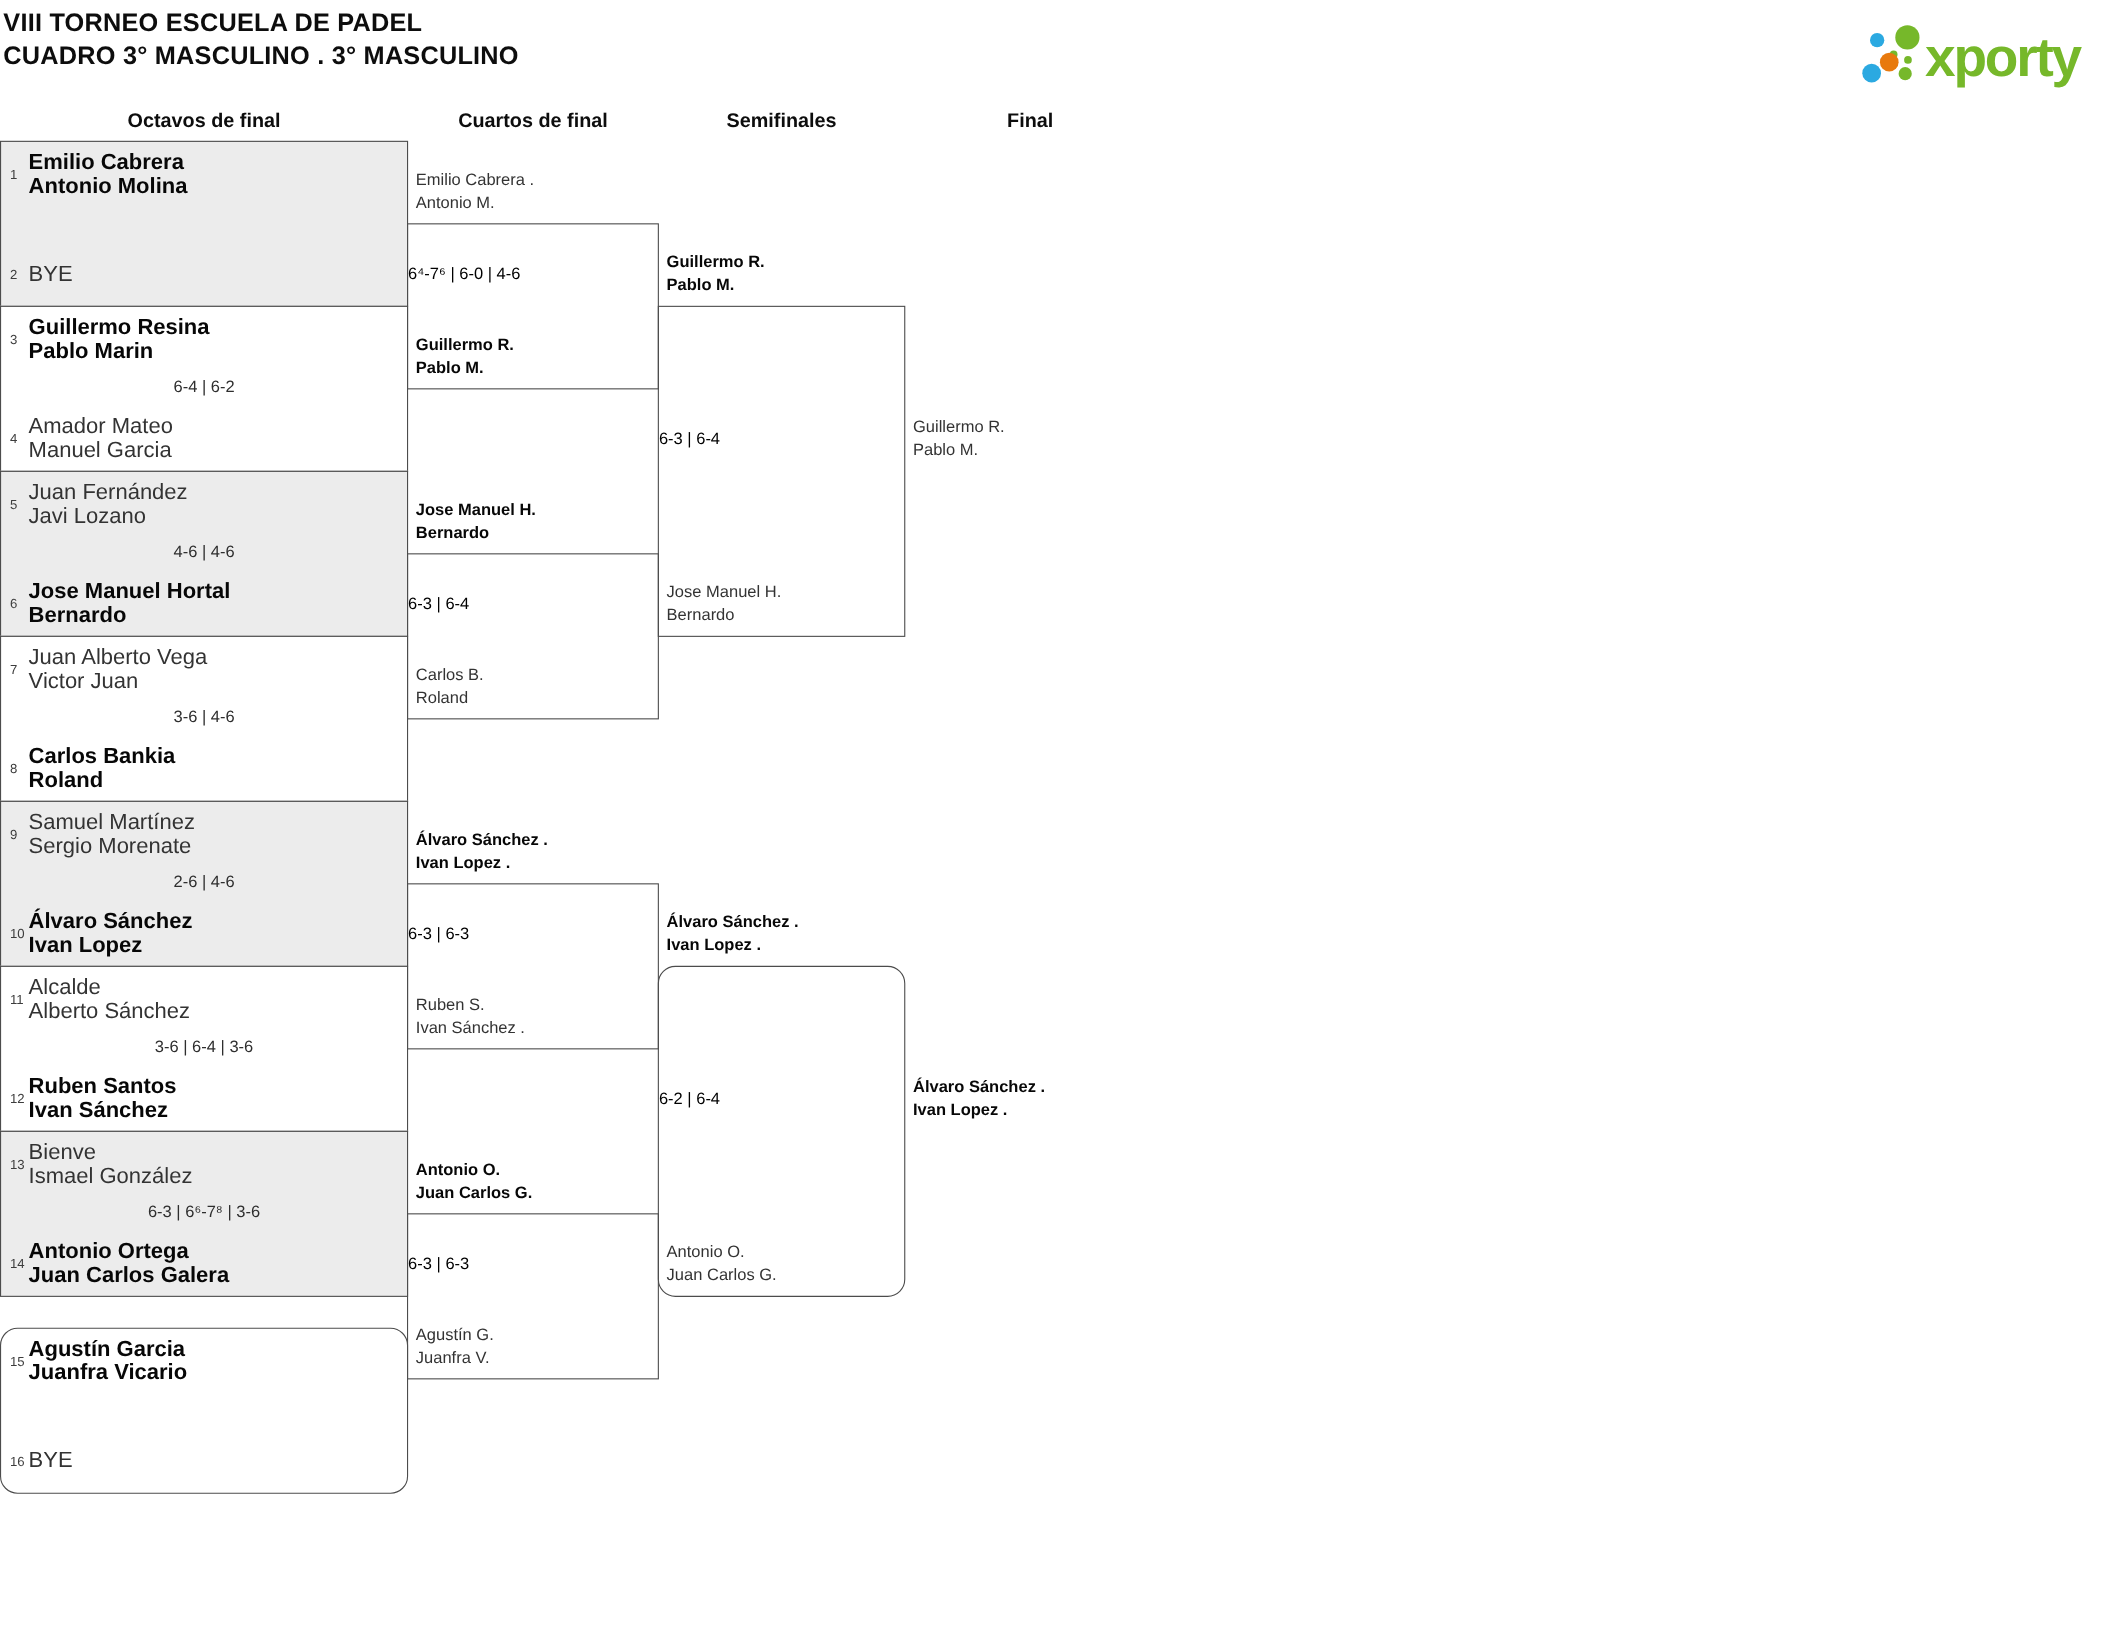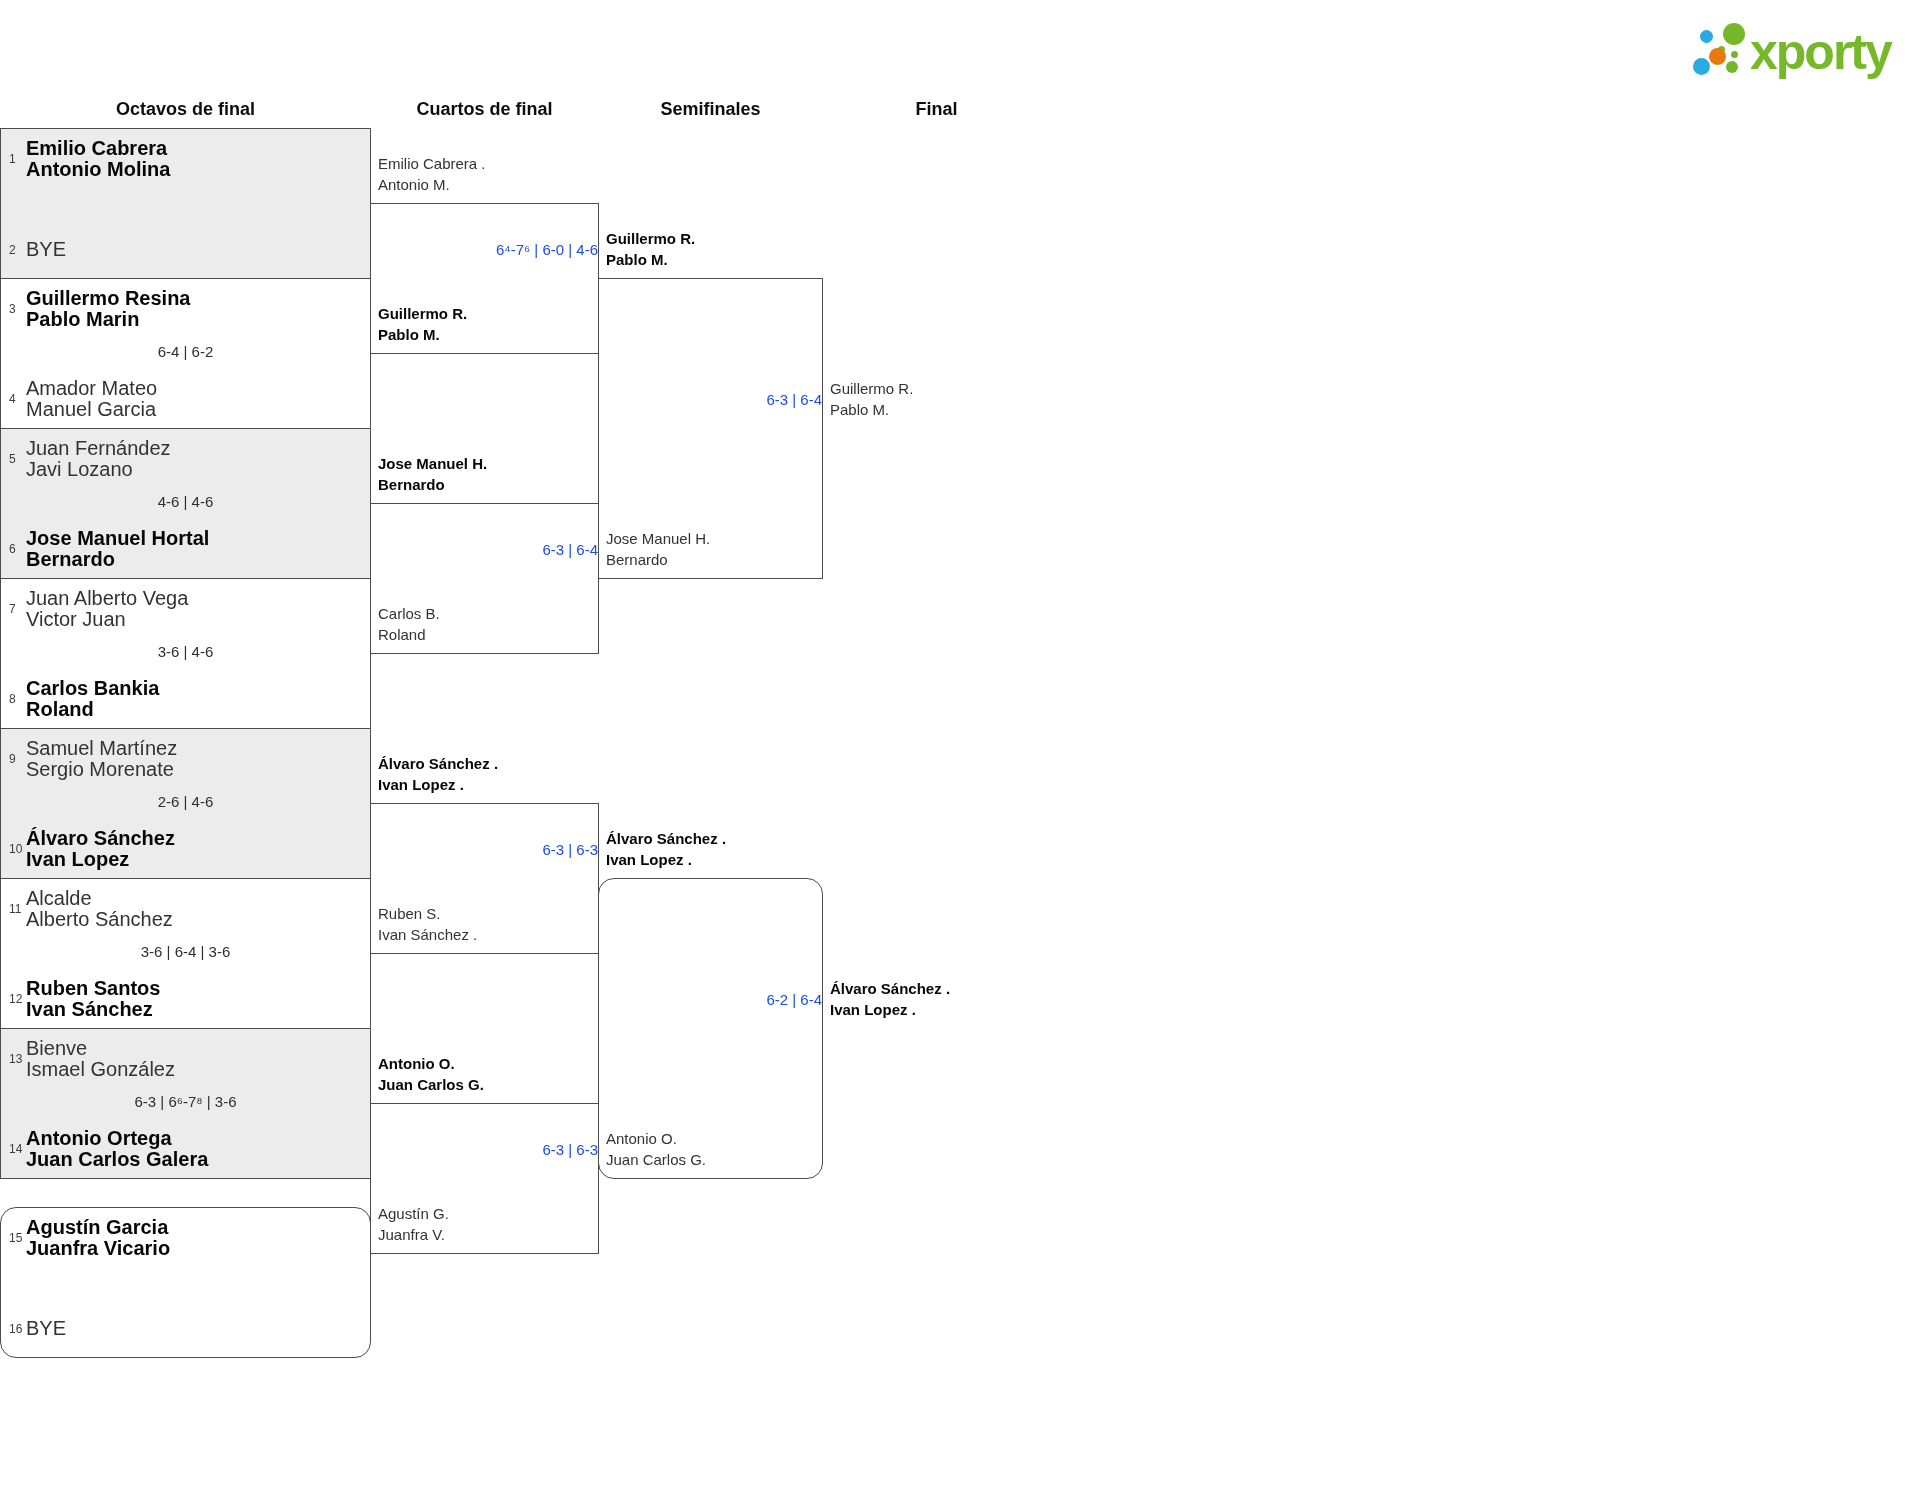--- a/index.html
+++ b/index.html
@@ -31,29 +31,33 @@
   .team.tb{bottom:8px;}
   .team.tb.bye{bottom:18px;}
   .seed{width:17px;flex:none;font-size:12px;color:#3d3d3d;}
   .nm{font-size:20px;line-height:21px;color:#333;}
   .nm.w{font-weight:bold;color:#070707;}
   .ln{display:block;white-space:pre;}
   .sc16{position:absolute;left:0;right:0;top:64px;text-align:center;font-size:15px;color:#2e2e2e;}
 
   
   .box{position:absolute;border:1px solid #4c4c4c;box-sizing:border-box;}
-  .bsc{position:absolute;left:0;right:0;text-align:right;font-size:15px;color:#1d4ed8;}
+  .bsc{position:absolute;left:0;right:0;text-align:left;font-size:15px;color:#000000;}
   .lbl{position:absolute;width:218px;font-size:15px;line-height:21px;color:#333;}
   .lbl.w{font-weight:bold;color:#070707;}
 </style>
 </head>
 <body>
 
 <div class="canvas">
 
+  <div class="title">
+    <div>VIII TORNEO ESCUELA DE PADEL</div>
+    <div>CUADRO 3° MASCULINO . 3° MASCULINO</div>
+  </div>
 
   <div class="logo">
     <span>
       <span class="dot b" style="left:10px;top:15px;width:13px;height:13px;"></span>
       <span class="dot g" style="left:33px;top:8px;width:22px;height:22px;"></span>
       <span class="dot g" style="left:28px;top:31px;width:7px;height:7px;"></span>
       <span class="dot o" style="left:19px;top:33px;width:17px;height:17px;"></span>
       <span class="dot g" style="left:41px;top:36px;width:7px;height:7px;"></span>
       <span class="dot b" style="left:3px;top:43px;width:17px;height:17px;"></span>
       <span class="dot g" style="left:36px;top:46px;width:12px;height:12px;"></span>

